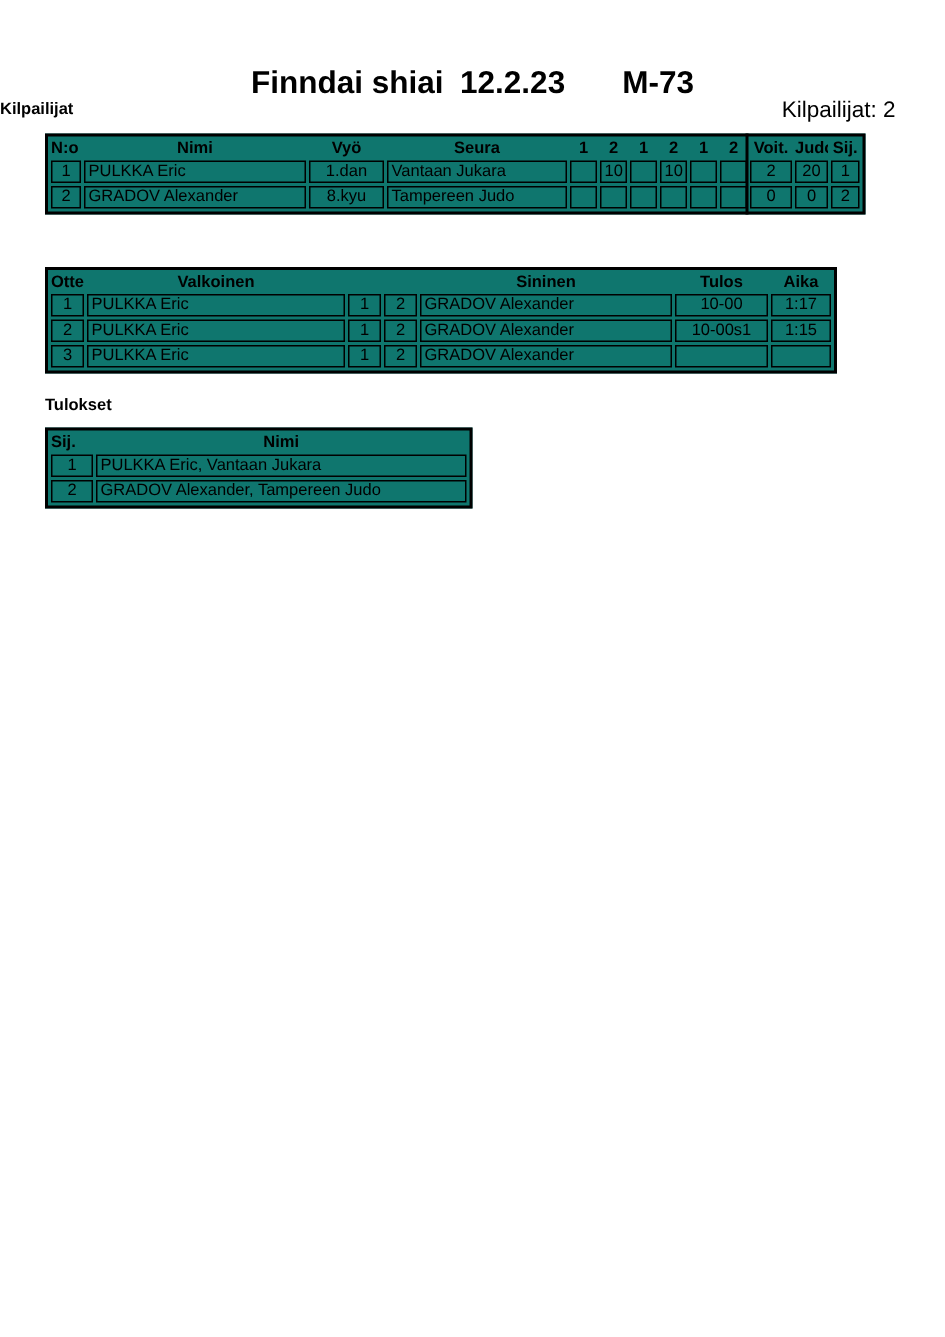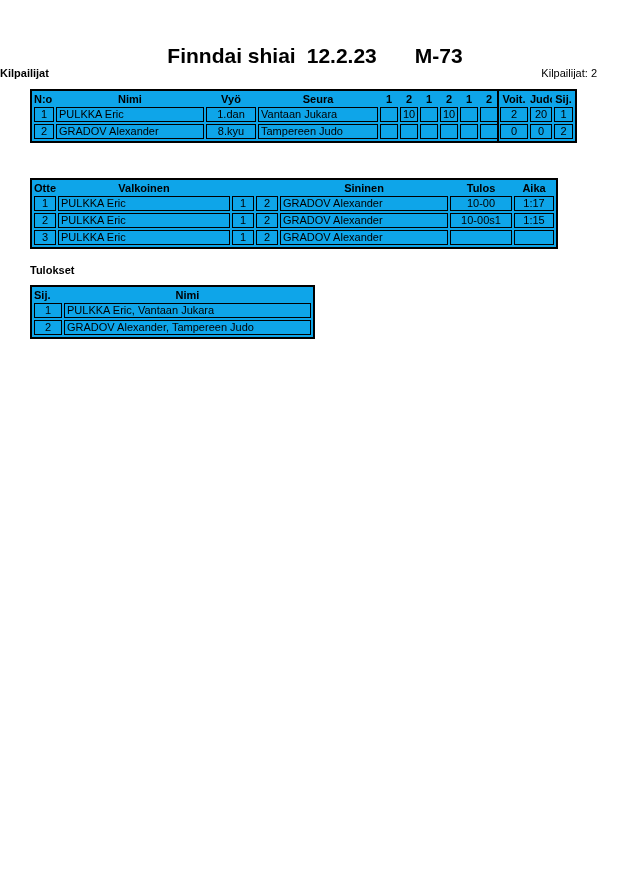--- a/index.html
+++ b/index.html
@@ -33,38 +33,38 @@
     position: absolute;
     font-size: 11px;
     font-weight: bold;
     line-height: 13px;
   }
   .lbl-kilpailijat { top: 67px; left: 0; width: 530px; text-align: left; }
   .lbl-count {
     position: absolute;
     top: 67px;
     right: 33px;
-    font-size: 11px;
+    font-size: 15px;
     font-weight: normal;
     line-height: 13px;
   }
   .lbl-ottelut  { top: 158px; left: 30px; width: 528px; text-align: center; }
   .lbl-tulokset { top: 264px; left: 30px; width: 285px; text-align: left; }
 
   .tbl-wrap { position: absolute; }
   .wrap-kilpailijat { top: 89px;  left: 30px; }
   .wrap-ottelut     { top: 178px; left: 30px; }
   .wrap-tulokset    { top: 285px; left: 30px; }
 
   table.report {
     border-collapse: separate;
     border-spacing: 2px;
     border: 2px solid #000000;
     table-layout: fixed;
-    background: #0ea5e9;
+    background: #0f766e;
   }
   table.report th {
     font-size: 11px;
     font-weight: bold;
     padding: 0;
     height: 12px;
     line-height: 12px;
     white-space: nowrap;
     overflow: hidden;
     box-sizing: border-box;

